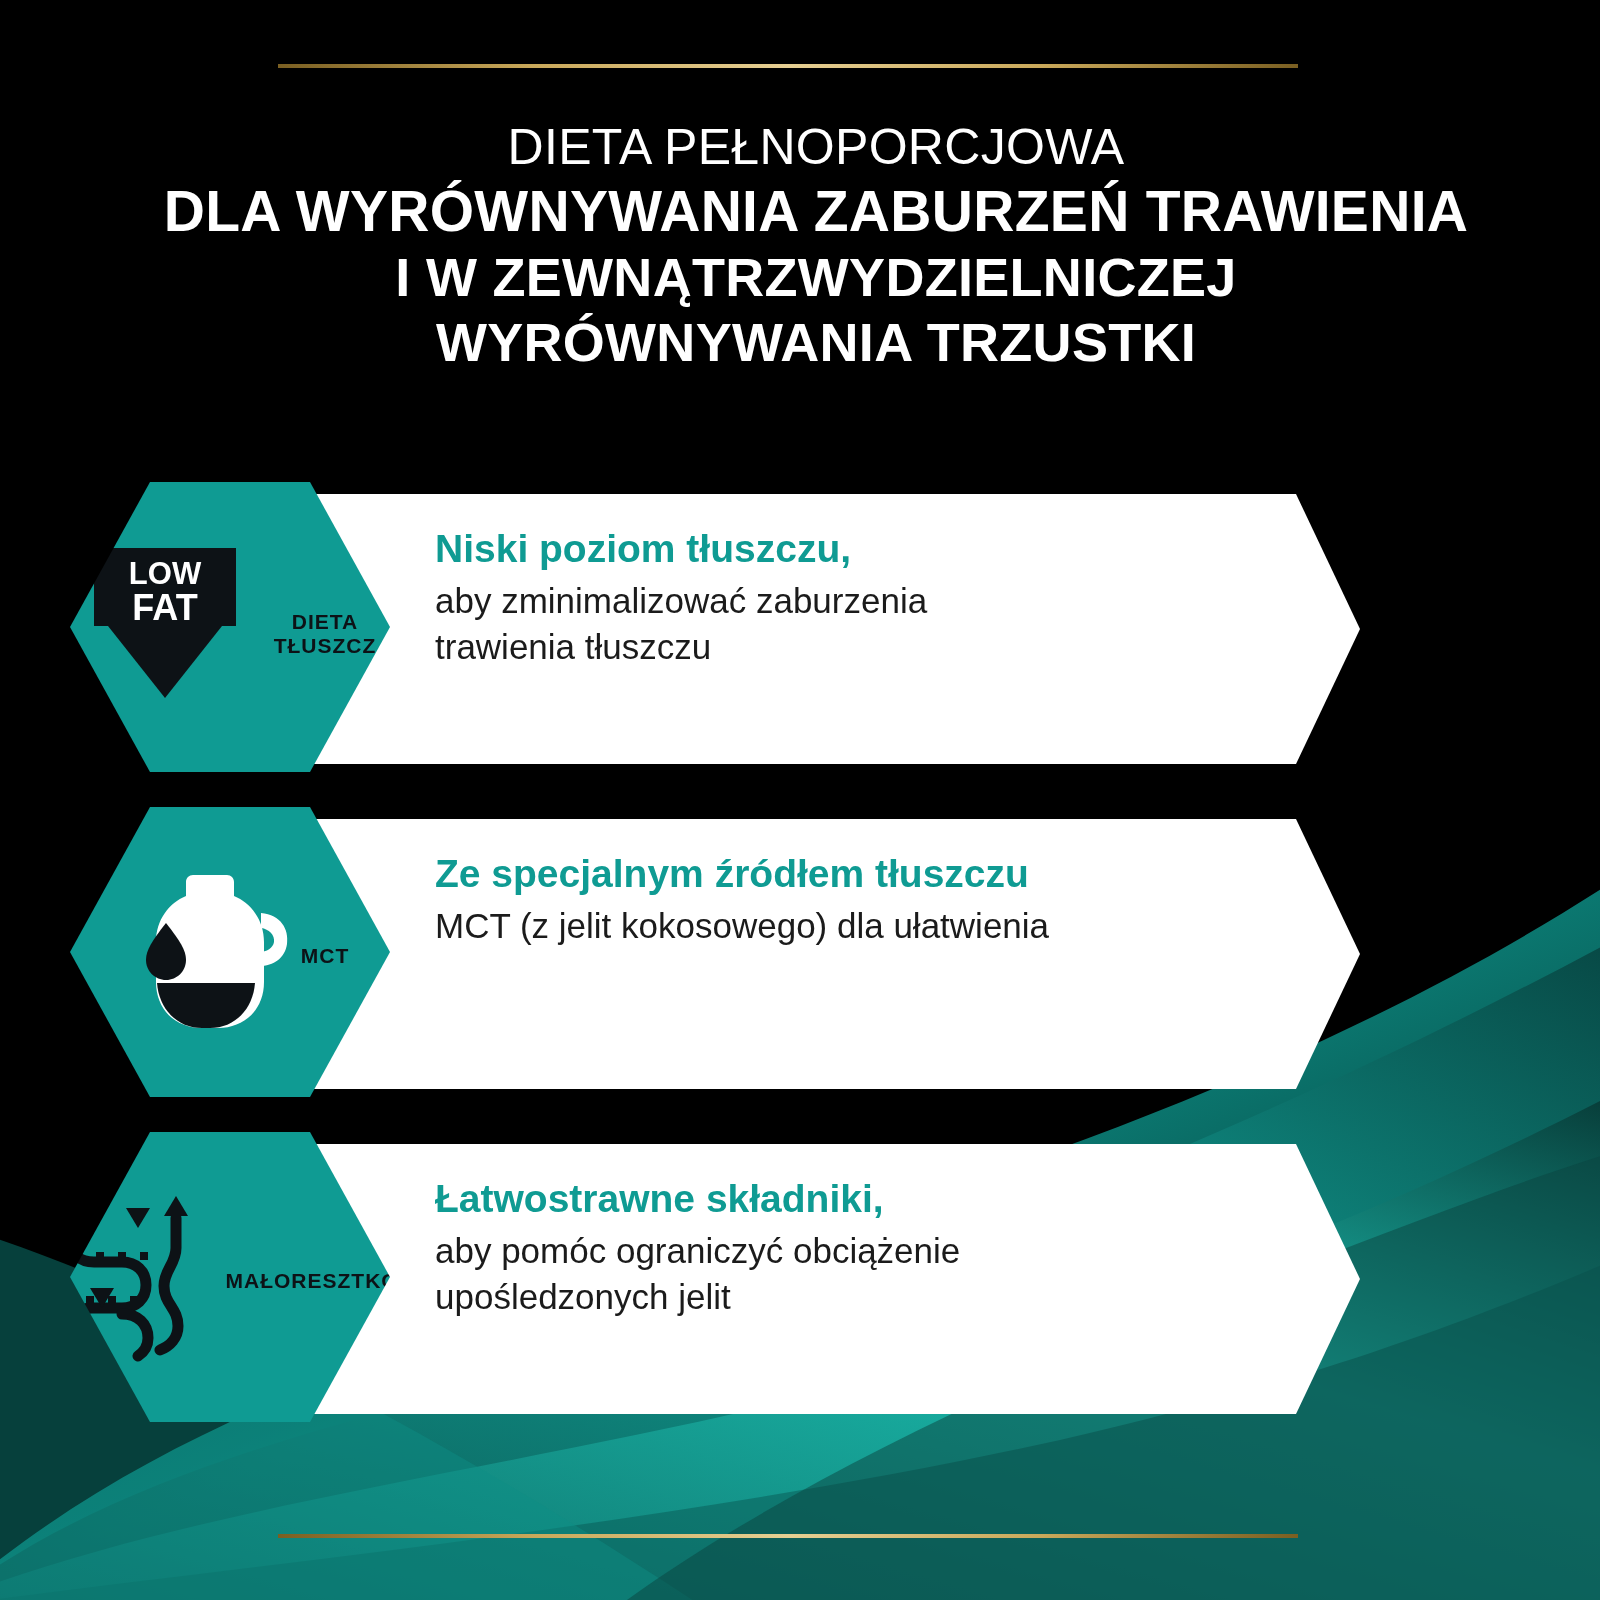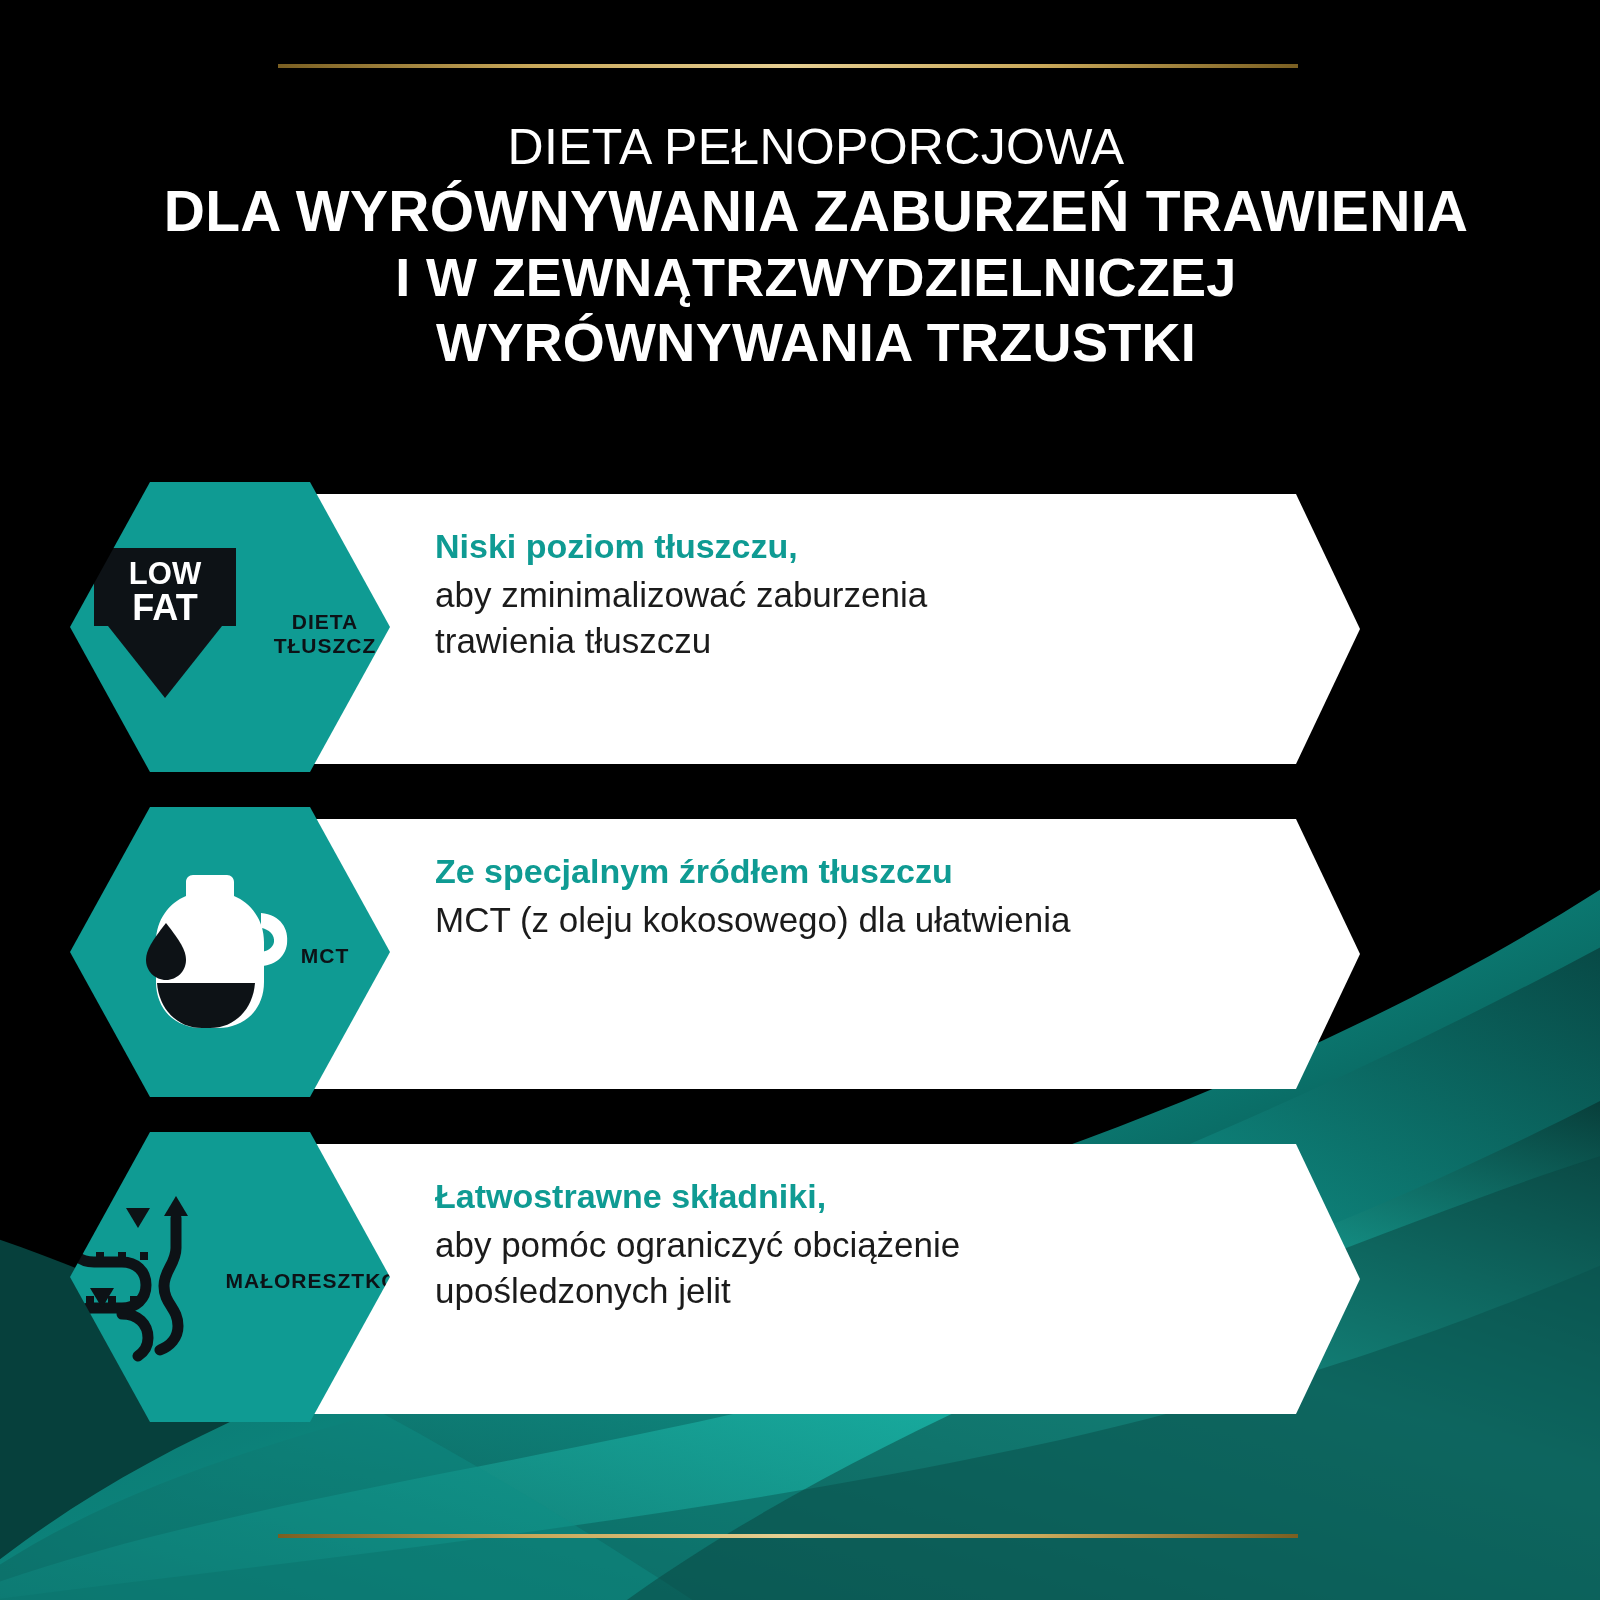--- a/index.html
+++ b/index.html
@@ -98,21 +98,21 @@
     box-shadow: 0 5px 14px rgba(0,0,0,0.55);
   }
   .banner-text {
     position: absolute;
     left: 135px;
     top: 32px;
     right: 110px;
   }
   .b-title {
     color: #0f9b93;
-    font-size: 34px;
+    font-size: 39px;
     font-weight: 700;
     line-height: 1.18;
     margin: 0 0 6px 0;
     white-space: nowrap;
   }
   .b-body {
     color: #1b1b1b;
     font-size: 35px;
     font-weight: 400;
     line-height: 1.3;
@@ -211,21 +211,21 @@
           </svg>
         </div>
         <div class="hex-label">DIETA TŁUSZCZ</div>
       </div>
     </div>
 
     <div class="row">
       <div class="banner">
         <div class="banner-text">
           <p class="b-title">Ze specjalnym źródłem tłuszczu</p>
-          <p class="b-body">MCT (z oleju kokosowego) dla ułatwienia</p>
+          <p class="b-body">MCT (z jelit kokosowego) dla ułatwienia</p>
         </div>
       </div>
       <div class="hex">
         <div class="icon-wrap">
           <svg width="190" height="175" viewBox="0 0 190 175">
             <path d="M72 10 h44 c4 0 7 3 7 7 v14 c17 7 30 24 30 46 v40 c0 27 -19 46 -46 46 h-16 c-27 0 -46 -19 -46 -46 v-40 c0 -22 13 -39 30 -46 v-14 c0 -4 3 -7 7 -7 z" fill="#ffffff"></path>
             <path d="M150 48 c20 2 28 16 26 31 c-2 14 -13 22 -28 22 l0 -14 c8 0 14 -4 15 -10 c1 -7 -5 -13 -13 -14 z" fill="#ffffff"></path>
             <path d="M46 118 h98 c-2 26 -20 45 -45 45 h-8 c-25 0 -43 -19 -45 -45 z" fill="#0d1216"></path>
             <path d="M55 58 c14 18 20 27 20 37 c0 11 -9 20 -20 20 c-11 0 -20 -9 -20 -20 c0 -10 6 -19 20 -37 z" fill="#0d1216"></path>
           </svg>

